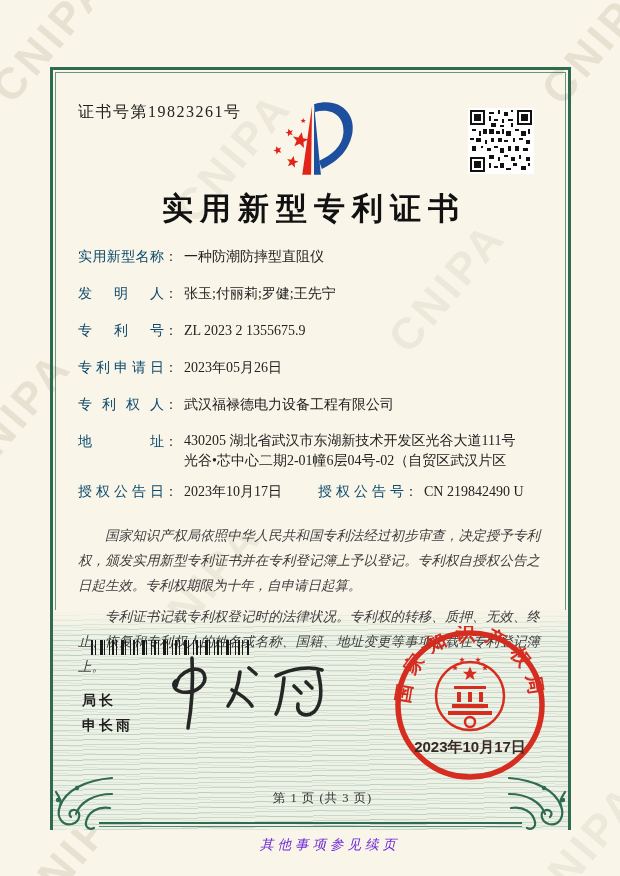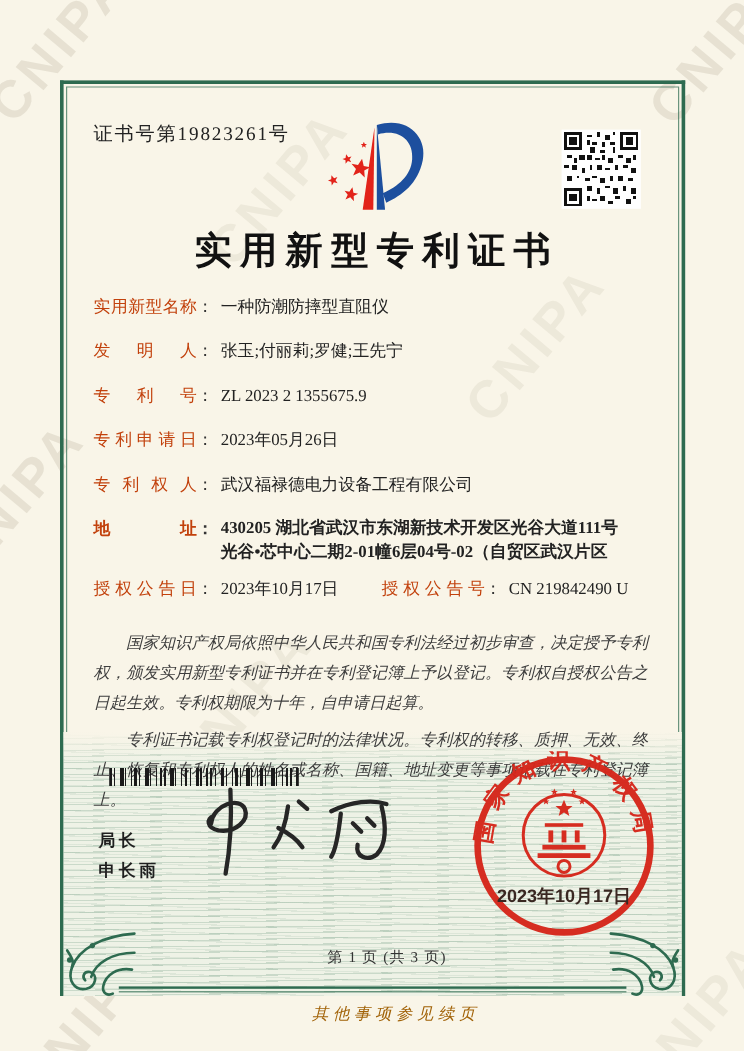--- a/index.html
+++ b/index.html
@@ -36,25 +36,25 @@
   }
   .cert-no{position:absolute;left:25px;top:32px;font-size:16px;letter-spacing:1.5px;color:#222;z-index:2;}
   .logo{position:absolute;left:208px;top:22px;z-index:2;}
   .qr{position:absolute;left:415px;top:38px;z-index:2;background:#fff;padding:2px;}
   .title{
     position:absolute;left:0;right:0;top:118px;text-align:center;z-index:2;
     font-size:31px;font-weight:900;letter-spacing:7px;padding-left:7px;color:#111;
   }
   .content{position:absolute;left:25px;right:28px;top:176px;z-index:2;}
   .frow{font-size:14px;line-height:22px;margin-bottom:15px;white-space:nowrap;}
-  .flabel{display:inline-block;width:86px;text-align:justify;text-align-last:justify;vertical-align:top;color:#c2410c;}
+  .flabel{display:inline-block;width:86px;text-align:justify;text-align-last:justify;vertical-align:top;color:#0c4a6e;}
   .fcolon{vertical-align:top;color:#333;}
   .fvalue{margin-left:6px;vertical-align:top;color:#222;}
   .addr .fvalue{display:inline-block;white-space:normal;width:356px;line-height:20px;}
-  .addr{margin-bottom:10px;font-weight:bold;}
+  .addr{margin-bottom:10px;}
   .grant-row{display:flex;}
   .grant-row .pair2{margin-left:36px;}
   .legal{margin-top:20px;}
   .legal p{
     margin:0 0 6px 0;font-size:13.5px;line-height:25px;color:#3d3d3d;
     text-align:justify;text-indent:2em;font-style:italic;
   }
   .barcode{
     position:absolute;left:38px;top:570px;width:158px;height:15px;z-index:2;
     background:repeating-linear-gradient(90deg,
@@ -72,21 +72,21 @@
   .page-num{position:absolute;left:0;right:0;top:720px;text-align:center;font-size:12.5px;color:#333;z-index:2;letter-spacing:1px;padding-left:24px;}
   .bottom-rule{
     position:absolute;left:46px;right:46px;top:752px;height:2px;z-index:2;
     border-top:2.5px solid #2e6b50;border-bottom:1px solid rgba(46,107,80,.8);
   }
   .orn{position:absolute;top:700px;z-index:4;}
   .orn.left{left:-7px;}
   .orn.right{right:-7px;transform:scaleX(-1);}
   .footer-note{
     position:absolute;left:0;right:0;top:836px;text-align:center;z-index:1;
-    font-size:13.5px;letter-spacing:4px;color:#a16207;font-style:italic;padding-left:40px;
+    font-size:13.5px;letter-spacing:4px;color:#6d28d9;font-style:italic;padding-left:40px;
   }
 </style>
 </head>
 <body>
 
 <div class="wm" style="left:-45px;top:12px;">CNIPA</div>
 <div class="wm" style="left:505px;top:14px;">CNIPA</div>
 <div class="wm faint" style="left:138px;top:132px;">CNIPA</div>
 <div class="wm faint" style="left:352px;top:262px;">CNIPA</div>
 <div class="wm" style="left:-82px;top:392px;">CNIPA</div>

